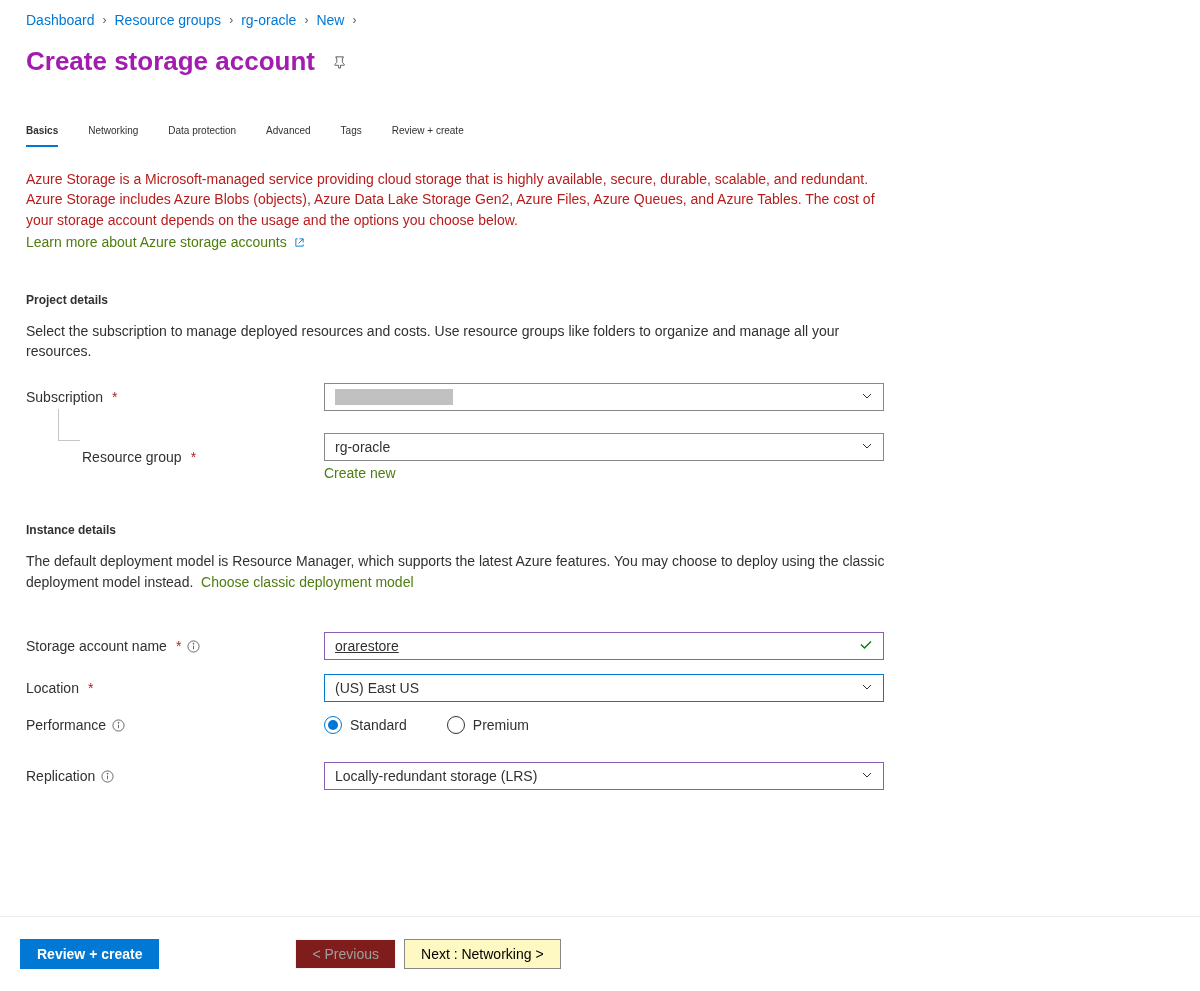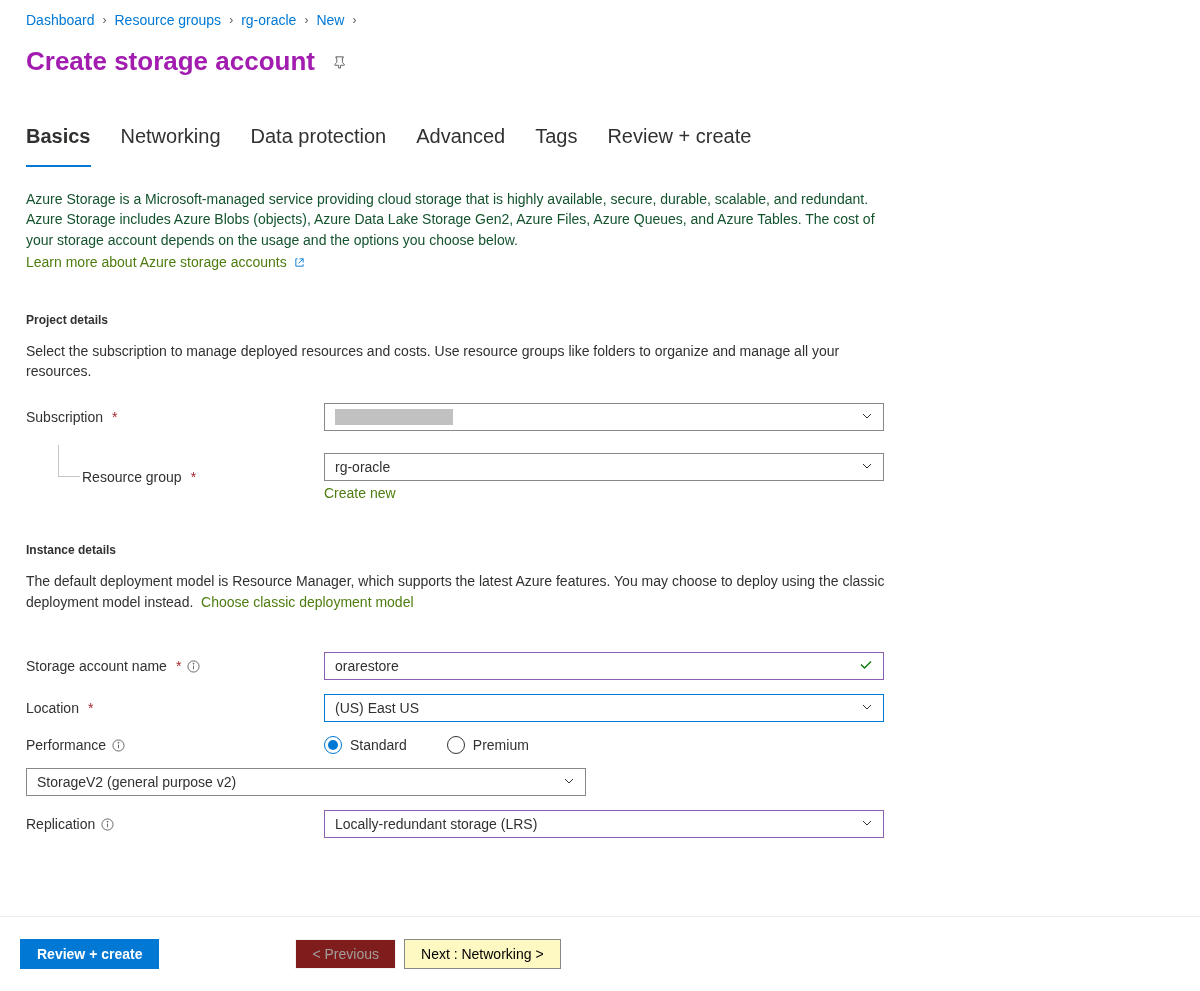--- a/index.html
+++ b/index.html
@@ -53,22 +53,22 @@
   .pin-icon svg { display: block; }
 
   
   .tabs {
     display: flex;
     gap: 30px;
     border-bottom: 1px solid transparent;
     margin-bottom: 22px;
   }
   .tab {
-    padding: 0 0 18px 0;
-    font-size: 20px;
+    padding: 0 0 10px 0;
+    font-size: 10px;
     color: #323130;
     cursor: pointer;
     position: relative;
   }
   .tab.active {
     font-weight: 600;
   }
   .tab.active::after {
     content: "";
     position: absolute;
@@ -76,21 +76,21 @@
     right: 0;
     bottom: -1px;
     height: 2px;
     background: #0078d4;
   }
 
   
   .desc {
     max-width: 870px;
     line-height: 1.45;
-    color: #14532d;
+    color: #b91c1c;
     margin-bottom: 4px;
   }
   .link {
     color: #4d7c0f;
     text-decoration: none;
   }
   .ext-icon {
     display: inline-block;
     vertical-align: -1px;
     margin-left: 3px;
@@ -104,21 +104,20 @@
   }
   .section-desc {
     max-width: 870px;
     line-height: 1.45;
     margin-bottom: 22px;
   }
 
   
   .form-row {
     display: flex;
-    align-items: center;
     margin-bottom: 14px;
   }
   .form-row.tight { margin-bottom: 0; }
   .label-col {
     width: 298px;
     flex: 0 0 298px;
     display: flex;
     align-items: center;
     gap: 6px;
     color: #323130;
@@ -169,20 +168,21 @@
     transform: translateY(-50%);
     pointer-events: none;
   }
   .dropdown.redacted .redact-box {
     width: 118px;
     height: 16px;
     background: #c1c1c1;
   }
   .text-input {
     padding-right: 28px;
+    text-decoration: underline;
   }
   .text-input.validated {
     border-color: #8a5fb3;
   }
   .text-input .checkmark {
     position: absolute;
     right: 10px;
     top: 50%;
     transform: translateY(-50%);
     color: #107c10;
@@ -434,30 +434,20 @@
         <label class="radio">
           <span class="radio-circle"></span>
           <span>Premium</span>
         </label>
       </div>
     </div>
   </div>
 
   
   <div class="form-row">
-    <div class="input-col">
-      <div class="dropdown">
-        <span>StorageV2 (general purpose v2)</span>
-        <span class="chevron-down">
-          <svg width="12" height="12" viewBox="0 0 12 12" fill="none" stroke="#323130" stroke-width="1">
-              <path d="M2 4 L6 8 L10 4"></path>
-            </svg>
-        </span>
-      </div>
-    </div>
   </div>
 
   
   <div class="form-row">
     <div class="label-col">
       <span>Replication</span>
       <span class="info-icon">
         <svg width="13" height="13" viewBox="0 0 14 14" fill="none" stroke="#605e5c" stroke-width="1">
             <circle cx="7" cy="7" r="6"></circle>
             <path d="M7 6 V10"></path>

